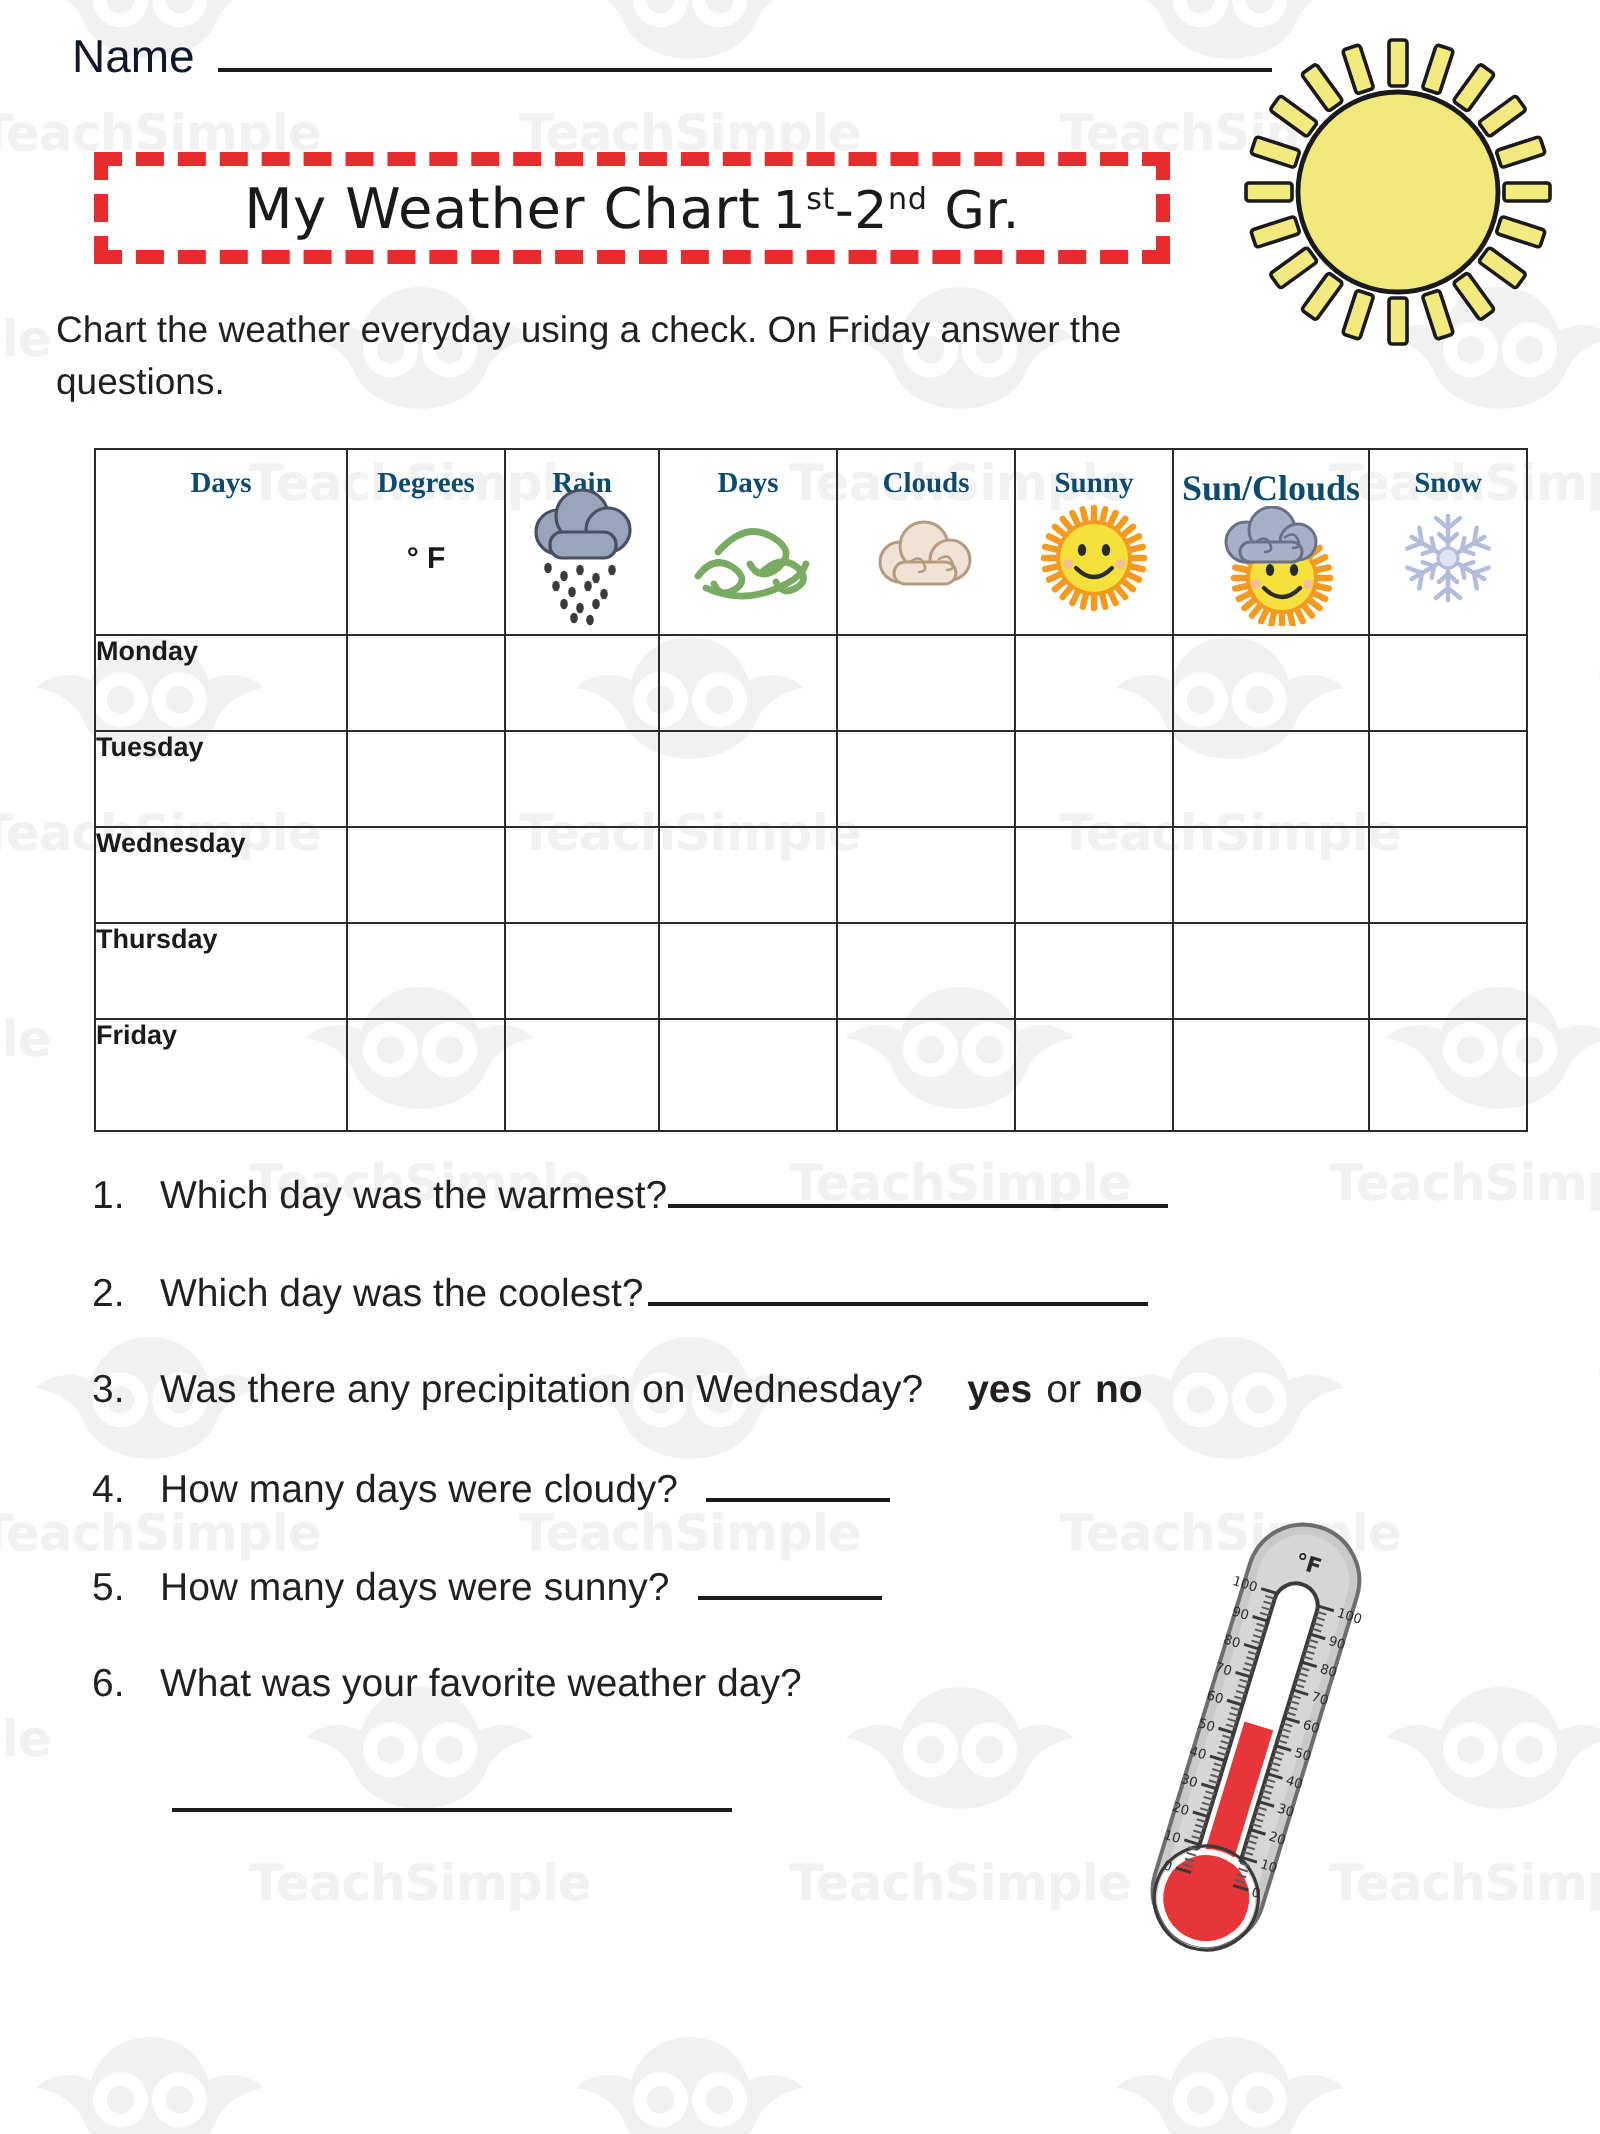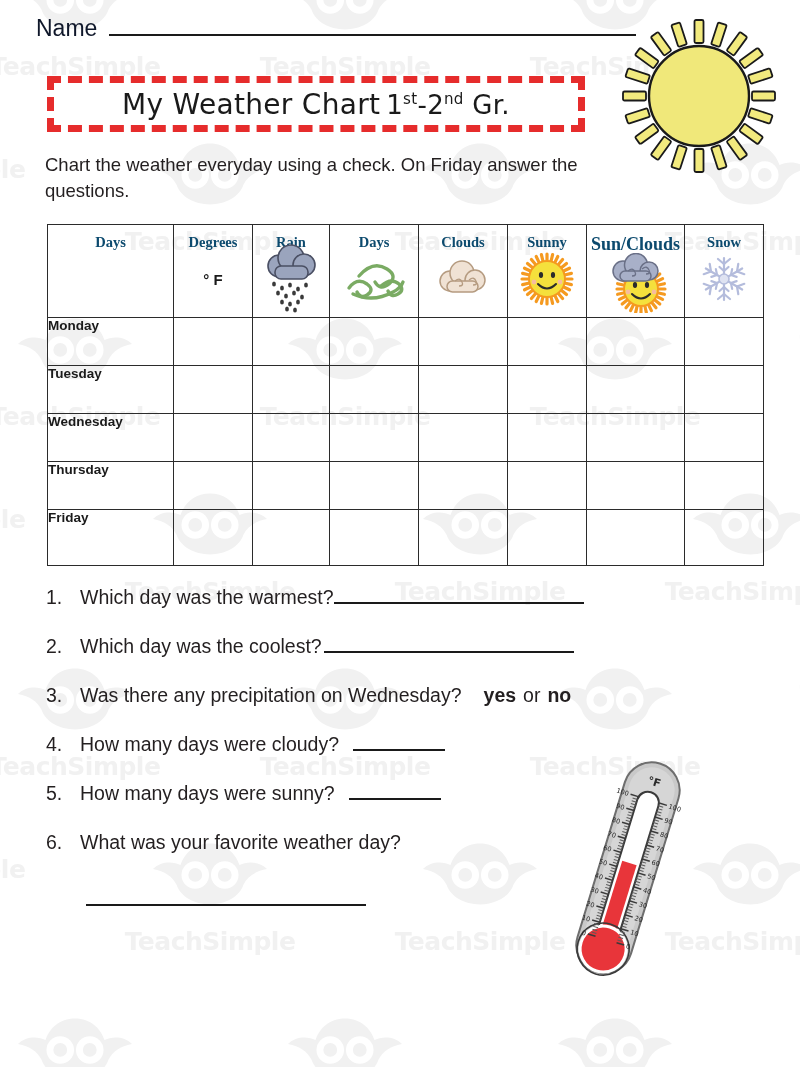--- a/index.html
+++ b/index.html
@@ -104,21 +104,21 @@
   }
   #title-text sup {
     font-size: 0.58em;
     vertical-align: super;
     line-height: 0;
   }
 
   
   #instructions {
     position: absolute;
-    left: 45px;
+    left: 28px;
     top: 152px;
     width: 540px;
     font-size: 18.5px;
     line-height: 1.42;
     color: #231f20;
   }
 
   
   #weather-table {
     position: absolute;

